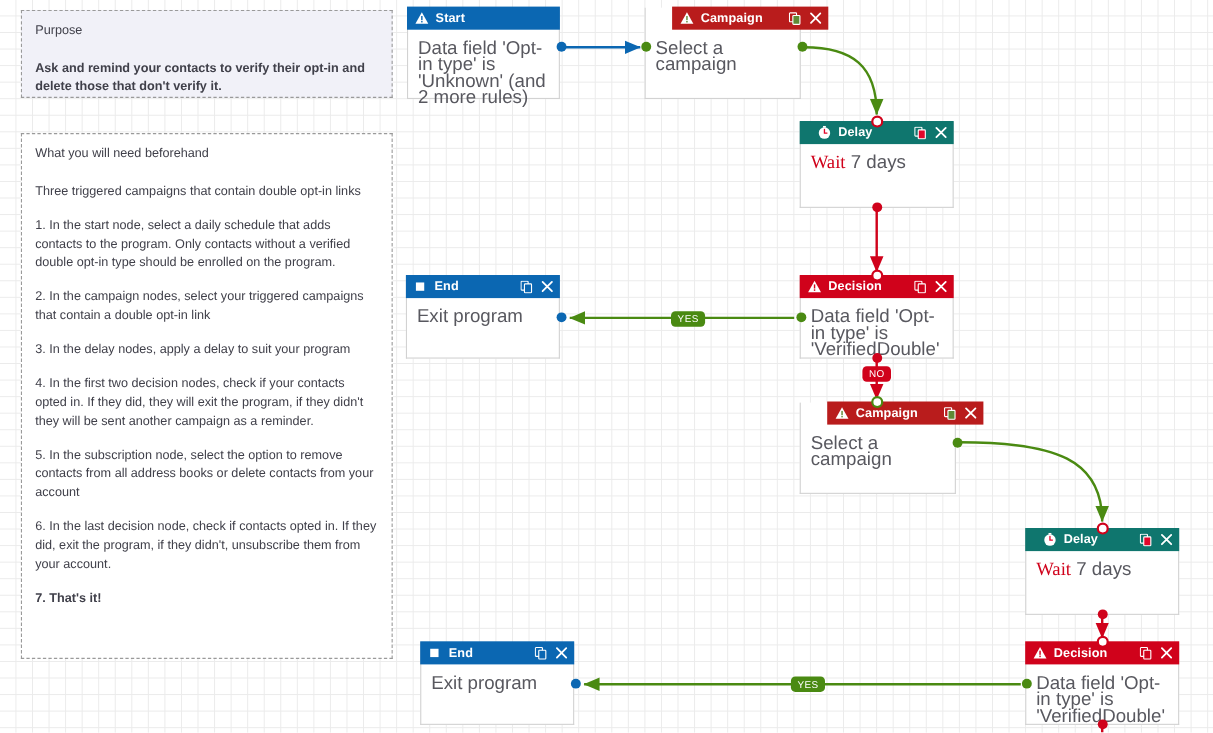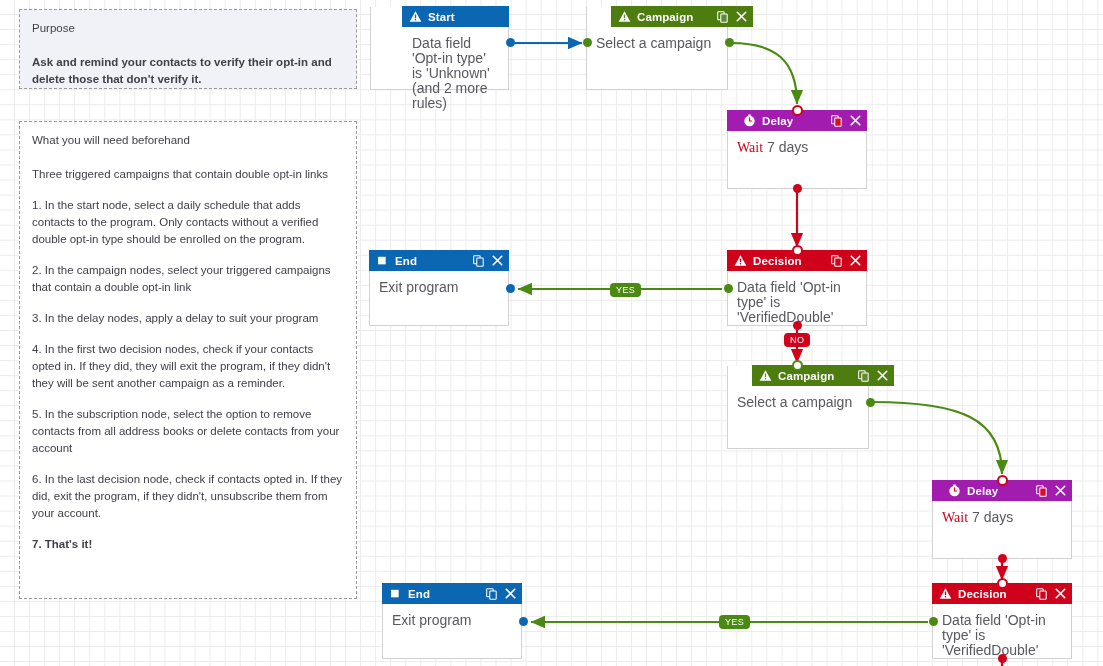--- a/index.html
+++ b/index.html
@@ -93,29 +93,29 @@
   .head-actions .act {
     width: 12px;
     height: 13px;
     display: inline-flex;
     align-items: center;
     justify-content: center;
     cursor: pointer;
   }
   .node-body {
     padding: 8px 9px;
-    font-size: 14px;
+    font-size: 17px;
     line-height: 15px;
     color: #58585f;
   }
   .node-body .accent-red { color: #d0021b; font-family: Liberation Serif, serif; }
 
   .hd-blue   { background: #0b67b2; }
-  .hd-green  { background: #4d7c0f; margin-left: 24px; }
-  .hd-red    { background: #a21caf; padding-left: 16px; }
+  .hd-green  { background: #b91c1c; margin-left: 24px; }
+  .hd-red    { background: #0f766e; padding-left: 16px; }
   .hd-dkred  { background: #d0021b; }
 
   
   .port {
     position: absolute;
     width: 9px;
     height: 9px;
     border-radius: 50%;
     box-sizing: border-box;
     z-index: 6;
@@ -188,21 +188,21 @@
     <p>Three triggered campaigns that contain double opt-in links</p>
     <p>1. In the start node, select a daily schedule that adds contacts to the program. Only contacts without a verified double opt-in type should be enrolled on the program.</p>
     <p>2. In the campaign nodes, select your triggered campaigns that contain a double opt-in link</p>
     <p>3. In the delay nodes, apply a delay to suit your program</p>
     <p>4. In the first two decision nodes, check if your contacts opted in. If they did, they will exit the program, if they didn't they will be sent another campaign as a reminder.</p>
     <p>5. In the subscription node, select the option to remove contacts from all address books or delete contacts from your account</p>
     <p>6. In the last decision node, check if contacts opted in. If they did, exit the program, if they didn't, unsubscribe them from your account.</p>
     <p>7. That's it!</p>
   </div>
 
-  <div class="node" style="left:370px; top:7px; width:139px; height:83px;padding-left:32px;">
+  <div class="node" style="left:370px; top:7px; width:139px; height:83px;">
     <div class="node-head hd-blue">
       <span class="head-icon">
         <svg viewBox="0 0 16 16" width="13" height="13">
             <path d="M8 1.5 L15.2 14.4 L0.8 14.4 Z" fill="#ffffff"></path>
             <rect x="7.2" y="5.6" width="1.6" height="4.6" fill="#0b67b2"></rect>
             <rect x="7.2" y="11.1" width="1.6" height="1.7" fill="#0b67b2"></rect>
           </svg>
       </span>
       <span class="head-title">Start</span>
       <span class="head-actions"></span>

